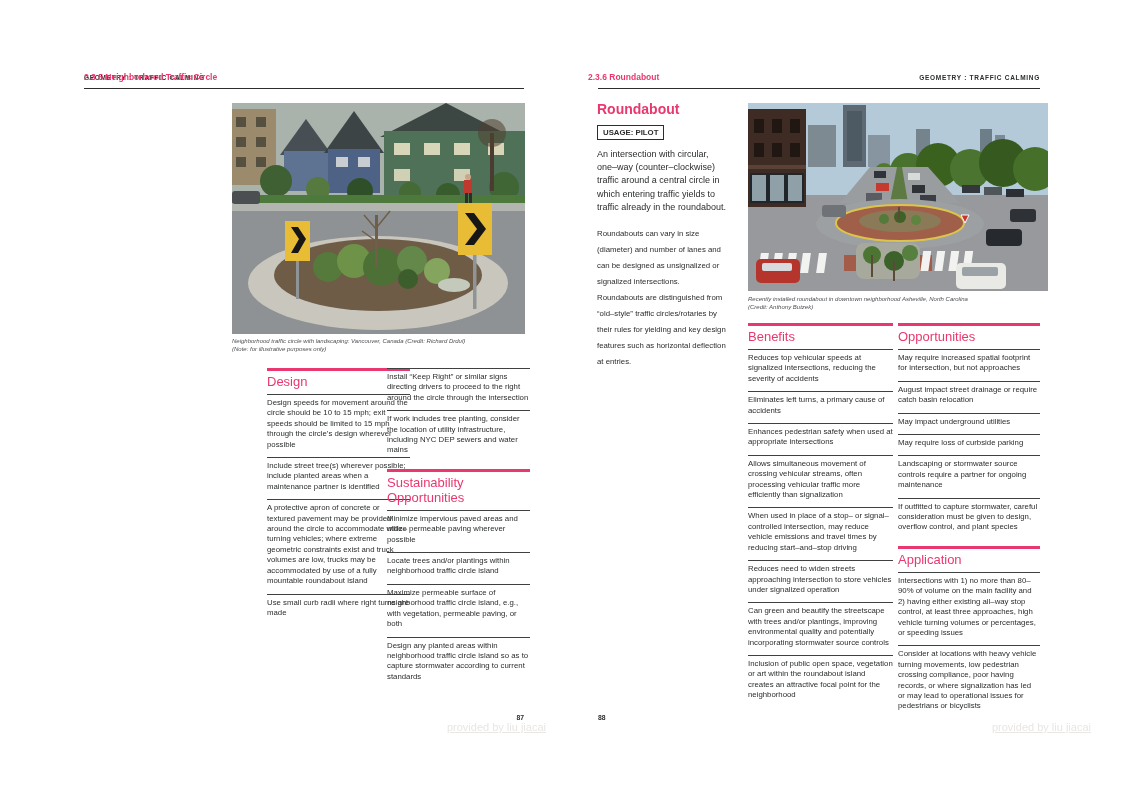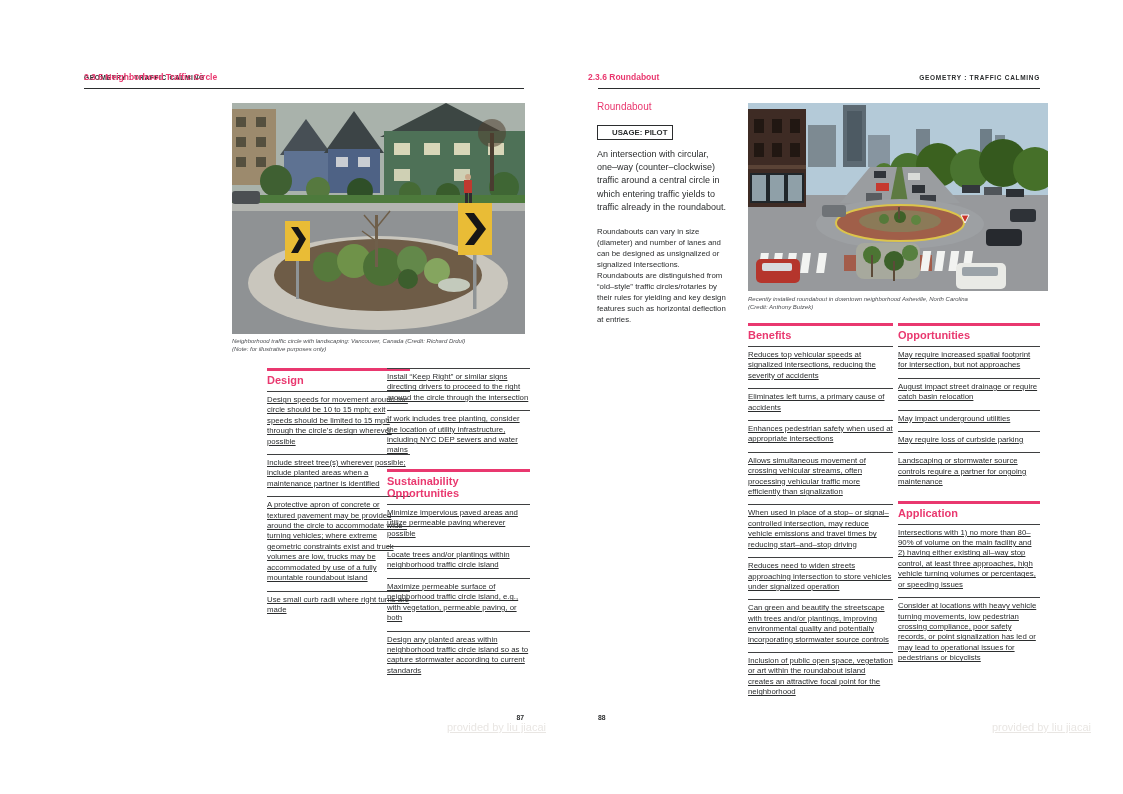--- a/index.html
+++ b/index.html
@@ -13,29 +13,29 @@
   .kicker { font-size: 6.5px; font-weight: bold; letter-spacing: 0.7px; color: #2b2d2e; }
   .section-ref { font-size: 8.5px; font-weight: bold; color: var(--accent); }
   .head-rule { height: 0; border-top: 1.5px solid #2b2d2e; }
 
   
   .photo { display: block; }
   .caption { font-size: 6px; font-style: italic; line-height: 7.6px; color: #4d4f53; white-space: pre-line; }
 
   
   .col { font-size: 7.8px; }
-  .col-heading { border-top: 3px solid var(--accent); color: var(--accent); font-weight: bold; font-size: 11px; padding: 3px 0 5px 0; margin-top: 6px; }
+  .col-heading { border-top: 3px solid var(--accent); color: var(--accent); font-weight: normal; font-size: 13px; padding: 3px 0 5px 0; margin-top: 6px; }
   .col-heading:first-child { margin-top: 0; }
-  .col-item { border-top: 1px solid #3f4041; padding: 3px 0 7px 0; line-height: 10.4px; color: #2b2d2e; text-decoration: underline; }
-
-  
-  .page-title { font-size: 10px; font-weight: normal; color: var(--accent); }
-  .usage-badge { display: inline-block; border: 1.5px solid #2b2d2e; padding: 2px 5px 2px 14px; font-size: 7.8px; font-weight: bold; color: #2b2d2e; }
+  .col-item { border-top: 1px solid #3f4041; padding: 3px 0 7px 0; line-height: 10.4px; color: #2b2d2e; }
+
+  
+  .page-title { font-size: 14px; font-weight: bold; color: var(--accent); }
+  .usage-badge { display: inline-block; border: 1.5px solid #2b2d2e; padding: 2px 5px 2px 5px; font-size: 7.8px; font-weight: bold; color: #2b2d2e; }
   .intro { font-size: 9px; line-height: 13.2px; color: #2b2d2e; }
-  .body-copy { font-size: 7.8px; line-height: 11px; color: #2b2d2e; }
+  .body-copy { font-size: 7.8px; line-height: 16px; color: #2b2d2e; }
 
   .page-num { font-size: 6.8px; font-weight: bold; color: #2b2d2e; }
   .watermark { font-size: 11px; color: #e9e6e3; text-align: right; text-decoration: underline; }
 </style>
 </head>
 <body>
 
 <div id="spread">
 
   <div class="abs kicker" style="left:84px; top:74px;">GEOMETRY : TRAFFIC CALMING</div>
@@ -261,23 +261,24 @@
       <div class="col-item">Can green and beautify the streetscape with trees and/or plantings, improving environmental quality and potentially incorporating stormwater source controls</div>
       <div class="col-item">Inclusion of public open space, vegetation or art within the roundabout island creates an attractive focal point for the neighborhood</div>
     </div>
   <div class="abs col" style="left:898px; top:323px; width:142px;">
       <div class="col-heading">Opportunities</div>
       <div class="col-item">May require increased spatial footprint for intersection, but not approaches</div>
       <div class="col-item">August impact street drainage or require catch basin relocation</div>
       <div class="col-item">May impact underground utilities</div>
       <div class="col-item">May require loss of curbside parking</div>
       <div class="col-item">Landscaping or stormwater source controls require a partner for ongoing maintenance</div>
+      <div class="col-item">If outfitted to capture stormwater, careful consideration must be given to design, overflow control, and plant species</div>
       <div class="col-heading">Application</div>
       <div class="col-item">Intersections with 1) no more than 80–90% of volume on the main facility and 2) having either existing all–way stop control, at least three approaches, high vehicle turning volumes or percentages, or speeding issues</div>
-      <div class="col-item">Consider at locations with heavy vehicle turning movements, low pedestrian crossing compliance, poor safety records, or point signalization has led or may lead to operational issues for pedestrians or bicyclists</div>
+      <div class="col-item">Consider at locations with heavy vehicle turning movements, low pedestrian crossing compliance, poor having records, or where signalization has led or may lead to operational issues for pedestrians or bicyclists</div>
     </div>
 
   <div class="abs page-num" style="left:598px; top:714px; width:60px;">88</div>
 
   <div class="abs watermark" style="left:400px; top:721px; width:146px;">provided by liu jiacai</div>
   <div class="abs watermark" style="left:945px; top:721px; width:146px;">provided by liu jiacai</div>
 
 </div>
 
 </body></html>

